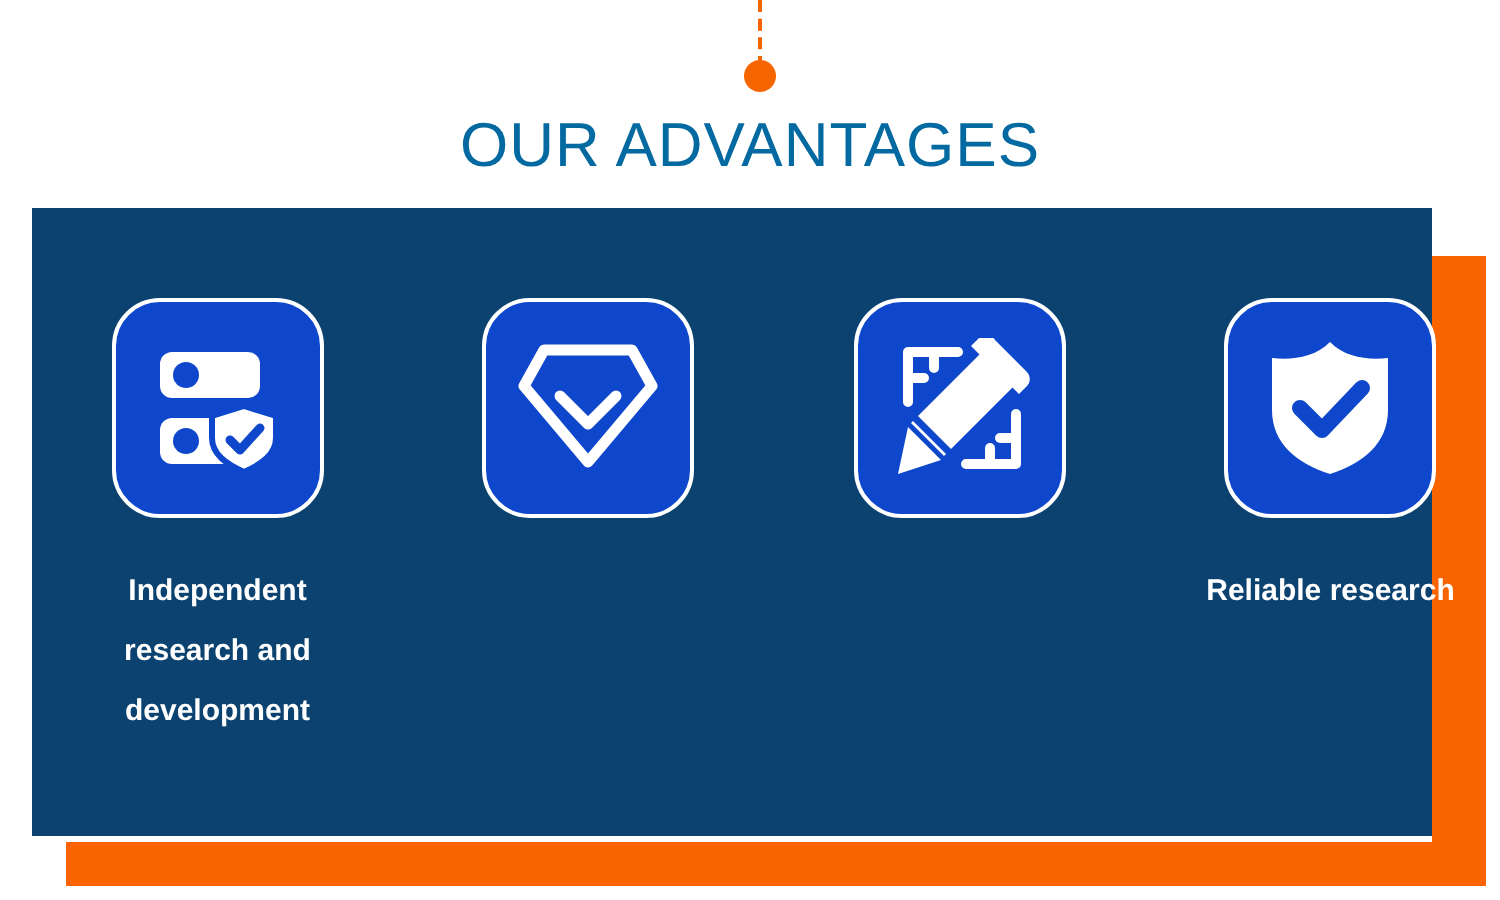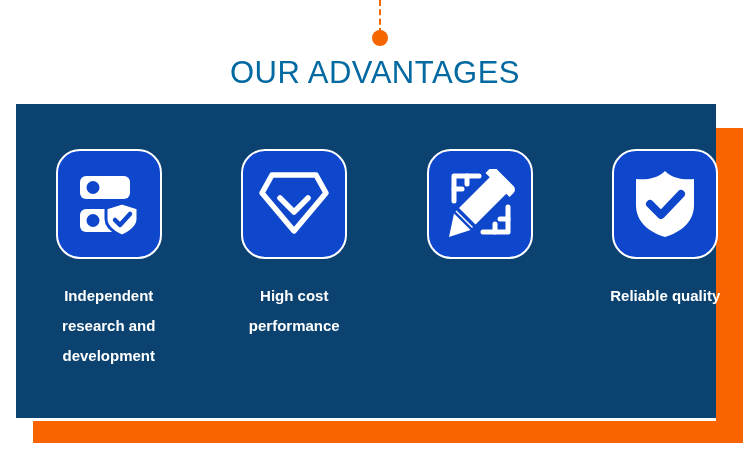--- a/index.html
+++ b/index.html
@@ -160,21 +160,20 @@
     <div class="feature-label">Independent research and development</div>
   </div>
 
   <div class="feature">
     <div class="icon-tile">
       <svg width="72" height="66" viewBox="0 0 72 66" aria-hidden="true">
         <path d="M14 4 H58 L68 22 L36 60 L4 22 Z" fill="none" stroke="#ffffff" stroke-width="5.5" stroke-linejoin="round"></path>
         <path d="M22 27 L36 41 L50 27" fill="none" stroke="#ffffff" stroke-width="5.5" stroke-linecap="round" stroke-linejoin="round"></path>
       </svg>
     </div>
-    <div class="feature-label">High cost performance</div>
   </div>
 
   <div class="feature">
     <div class="icon-tile">
       <svg width="70" height="70" viewBox="0 0 70 70" aria-hidden="true">
         <g>
 
           <path d="M47.5 5.5 L64 22 L27 59 L10.5 42.5 Z" fill="#ffffff"></path>
 
           <path d="M52.5 1 L68.5 17 a5 5 0 0 1 0 7 l-4 4 L40.5 4 l4 -4 a5 5 0 0 1 8 1 Z" fill="#ffffff"></path>
@@ -199,16 +198,16 @@
     </div>
   </div>
 
   <div class="feature">
     <div class="icon-tile">
       <svg width="66" height="70" viewBox="0 0 66 70" aria-hidden="true">
         <path d="M33 2 C25 10 14 11 4 10 V36 c0 17 13 27 29 32 c16 -5 29 -15 29 -32 V10 c-10 1 -21 0 -29 -8 Z" fill="#ffffff"></path>
         <path d="M18 35 l11 11 l20 -21" fill="none" stroke="#0f47cc" stroke-width="8" stroke-linecap="round" stroke-linejoin="round"></path>
       </svg>
     </div>
-    <div class="feature-label">Reliable quality</div>
+    <div class="feature-label">Reliable research</div>
   </div>
 
 </div>
 
 </body></html>

